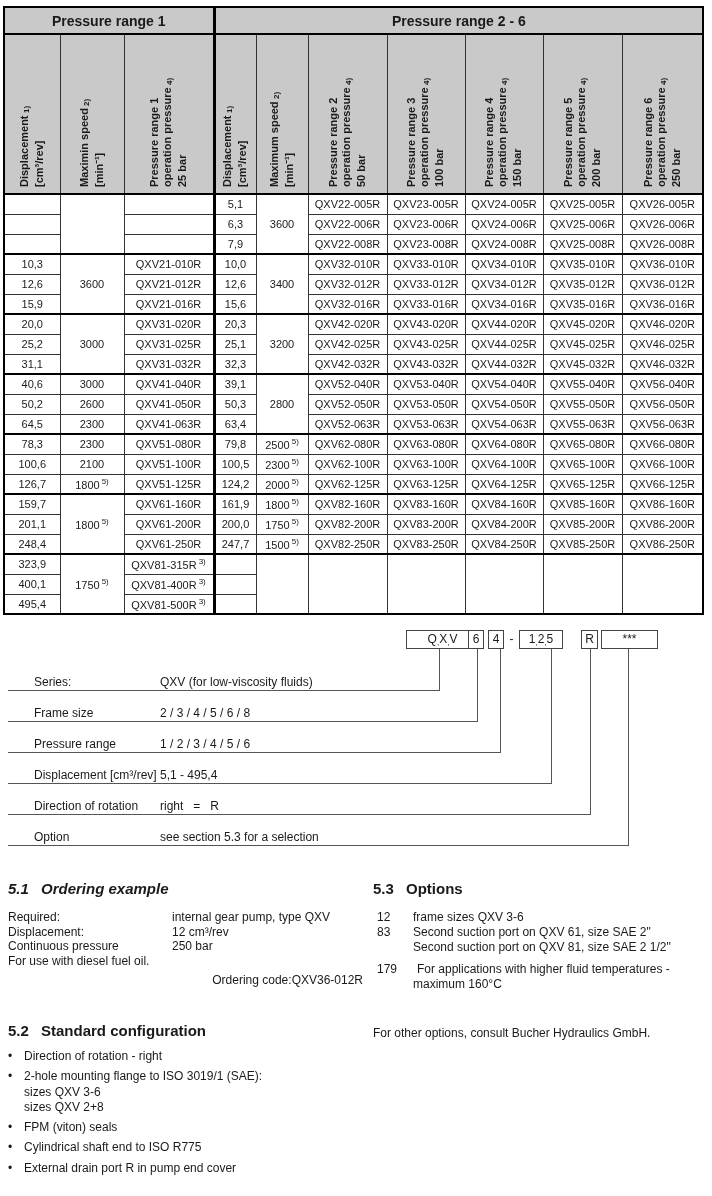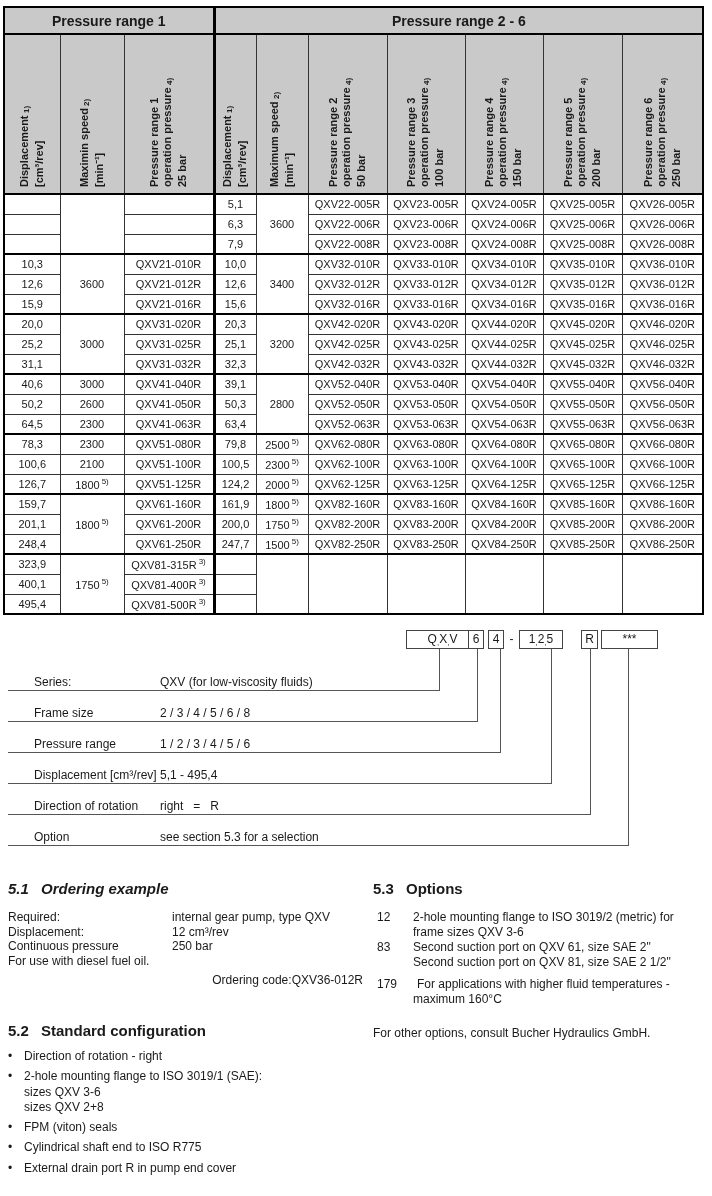--- a/index.html
+++ b/index.html
@@ -461,21 +461,20 @@
         </div>
       </div>
     </div>
 
   <div class="h2" style="left:373px; top:880px;">
     <span class="secnum">5.3</span><span>Options</span>
   </div>
   <div id="options-items">
       <div class="opt-item">
         <span class="opt-code">12</span>
-        <div class="line">2-hole mounting flange to ISO 3019/2 (metric) for</div>
         <div class="line">frame sizes QXV 3-6</div>
       </div>
       <div class="opt-item">
         <span class="opt-code">83</span>
         <div class="line">Second suction port on QXV 61, size SAE 2"</div>
         <div class="line">Second suction port on QXV 81, size SAE 2 1/2"</div>
       </div>
       <div class="opt-item gap">
         <span class="opt-code">179</span>
         <div class="line">For applications with higher fluid temperatures -</div>

